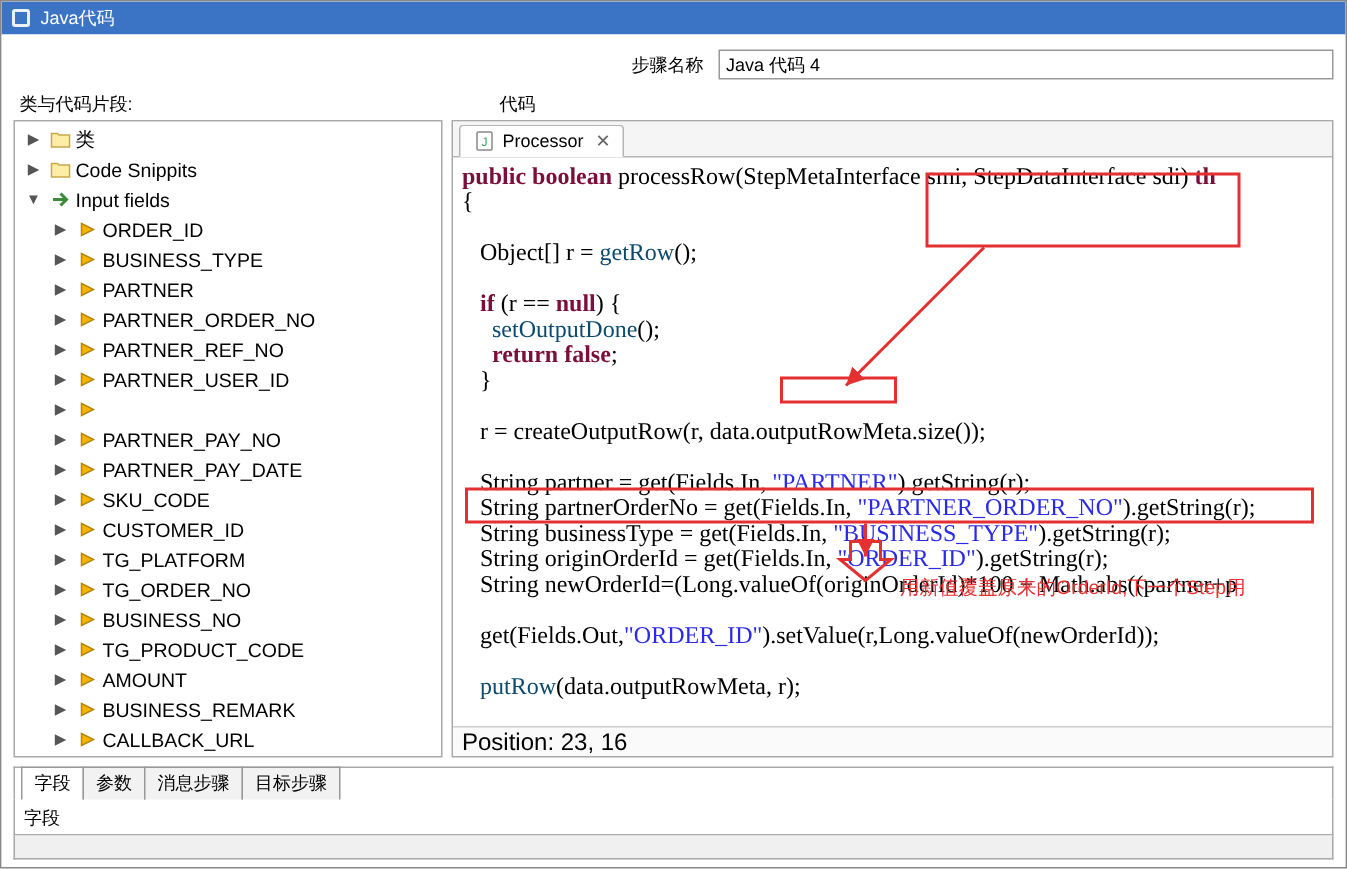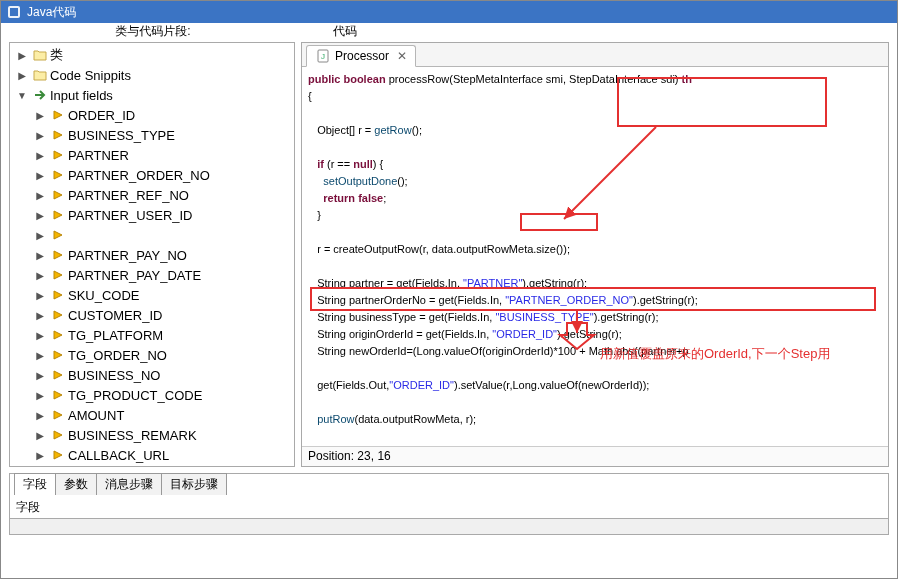--- a/index.html
+++ b/index.html
@@ -46,21 +46,21 @@
     width: 410px;
     height: 20px;
     border: 1px solid #999;
     padding: 1px 4px;
     font-size: 12px;
   }
   .labelsrow {
     display: flex;
     padding: 0 8px 2px 12px;
   }
-  .labelsrow .llabel { width: 280px; text-align: center; }
+  .labelsrow .llabel { width: 280px; }
   .labelsrow .rlabel { flex: 1; padding-left: 8px; margin-left: 32px; }
   .panes {
     display: flex;
     height: 425px;
     padding: 0 8px;
     gap: 6px;
   }
   .leftpane {
     width: 286px;
     border: 1px solid #a9a9a9;
@@ -103,36 +103,36 @@
     padding: 2px 8px;
     border-radius: 3px 3px 0 0;
     font-size:12px;
     position:relative; top:1px;
   }
   .rp-tab .closex { color:#666; margin-left:4px; cursor:pointer; }
   .code-area {
     flex:1;
     overflow:auto;
     position: relative;
-    font-family: Liberation Sans, sans-serif;
-    font-size: 11px;
+    font-family: Liberation Serif, serif;
+    font-size: 16px;
     line-height: 17px;
     padding: 4px 6px;
     white-space: pre;
     color: #000;
   }
   .kw { font-weight: bold; color: #7a0f3b; }
   .fn { color: #000; }
   .mcall { color: #0c4a6e; }
   .str { color: #2a2ae6; }
   .statusbar {
     height: 20px;
     border-top: 1px solid #ccc;
     padding: 2px 6px;
-    font-size: 12px;
+    font-size: 16px;
     background:#fafafa;
   }
   .bottom-tabs {
     margin: 6px 8px 0 8px;
     border: 1px solid #a9a9a9;
     border-bottom: none;
     height: 22px;
     display: flex;
     align-items: flex-end;
   }
@@ -198,20 +198,24 @@
     <svg width="14" height="14" viewBox="0 0 14 14">
         <rect x="1" y="1" width="12" height="12" rx="2" fill="#fff" opacity="0.9"></rect>
         <rect x="3" y="3" width="8" height="8" fill="#3b74c4"></rect>
       </svg>
   </span>
   <span>Java代码</span>
 </div>
 
 <div class="content">
 
+  <div class="steprow">
+    <label>步骤名称</label>
+    <input type="text" value="Java 代码 4" style="">
+  </div>
 
   <div class="labelsrow">
     <div class="llabel">类与代码片段:</div>
     <div class="rlabel">代码</div>
   </div>
 
   <div class="panes">
 
     <div class="leftpane" id="tree">
         <div class="tree-row" style="padding-left: 4px;">

